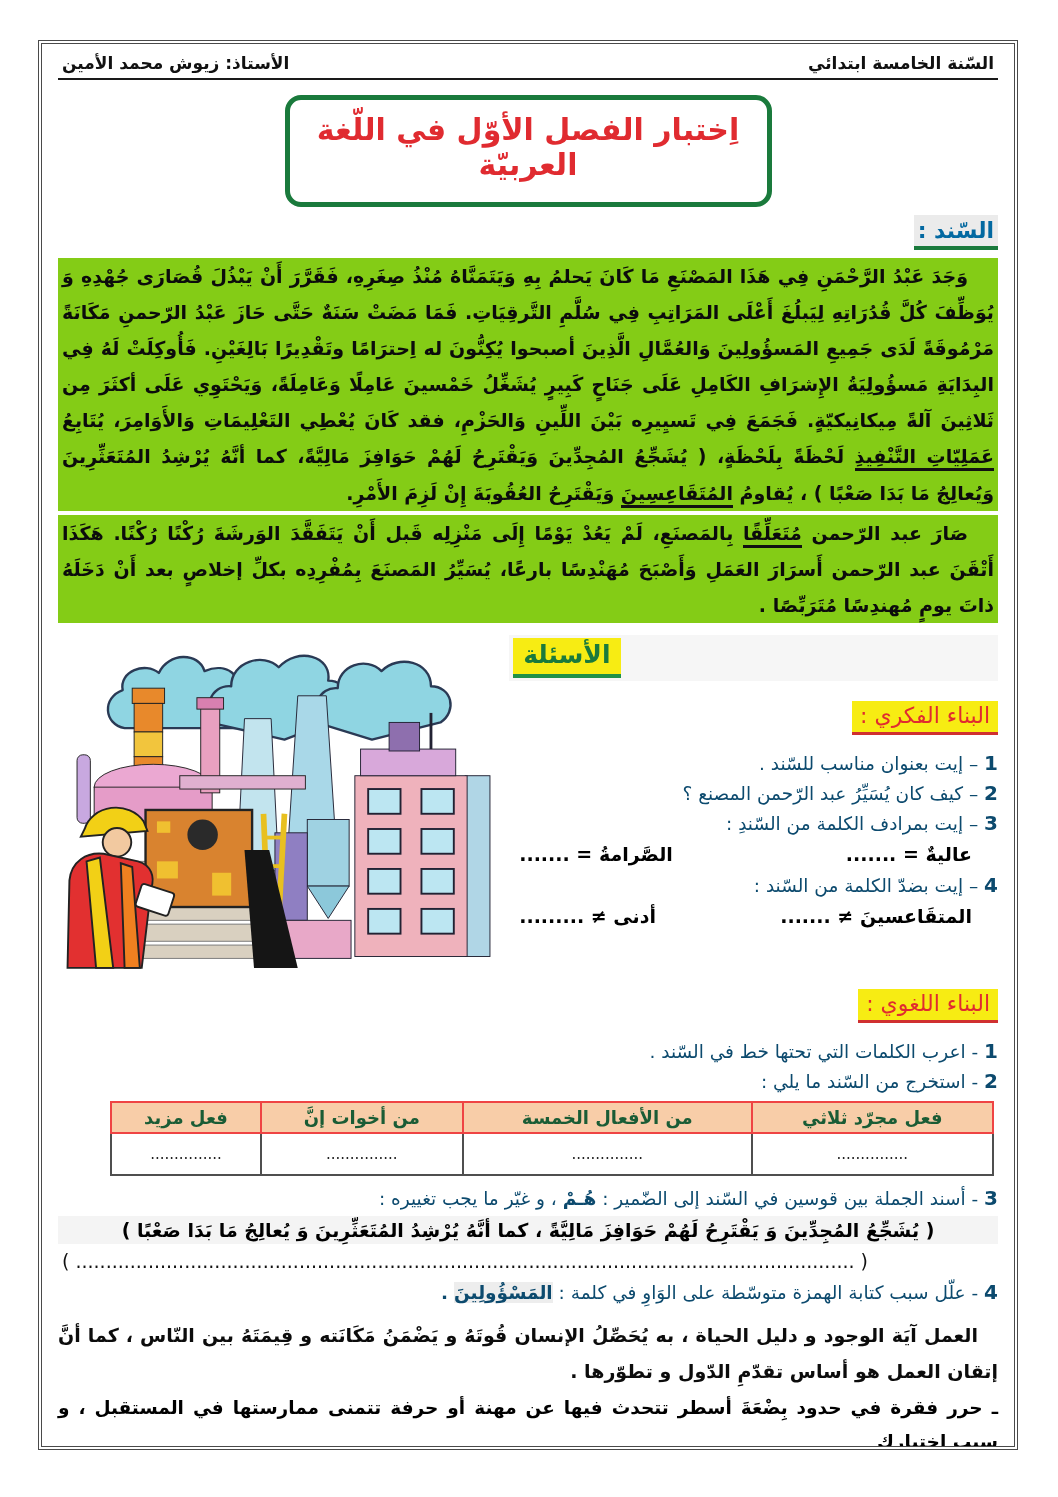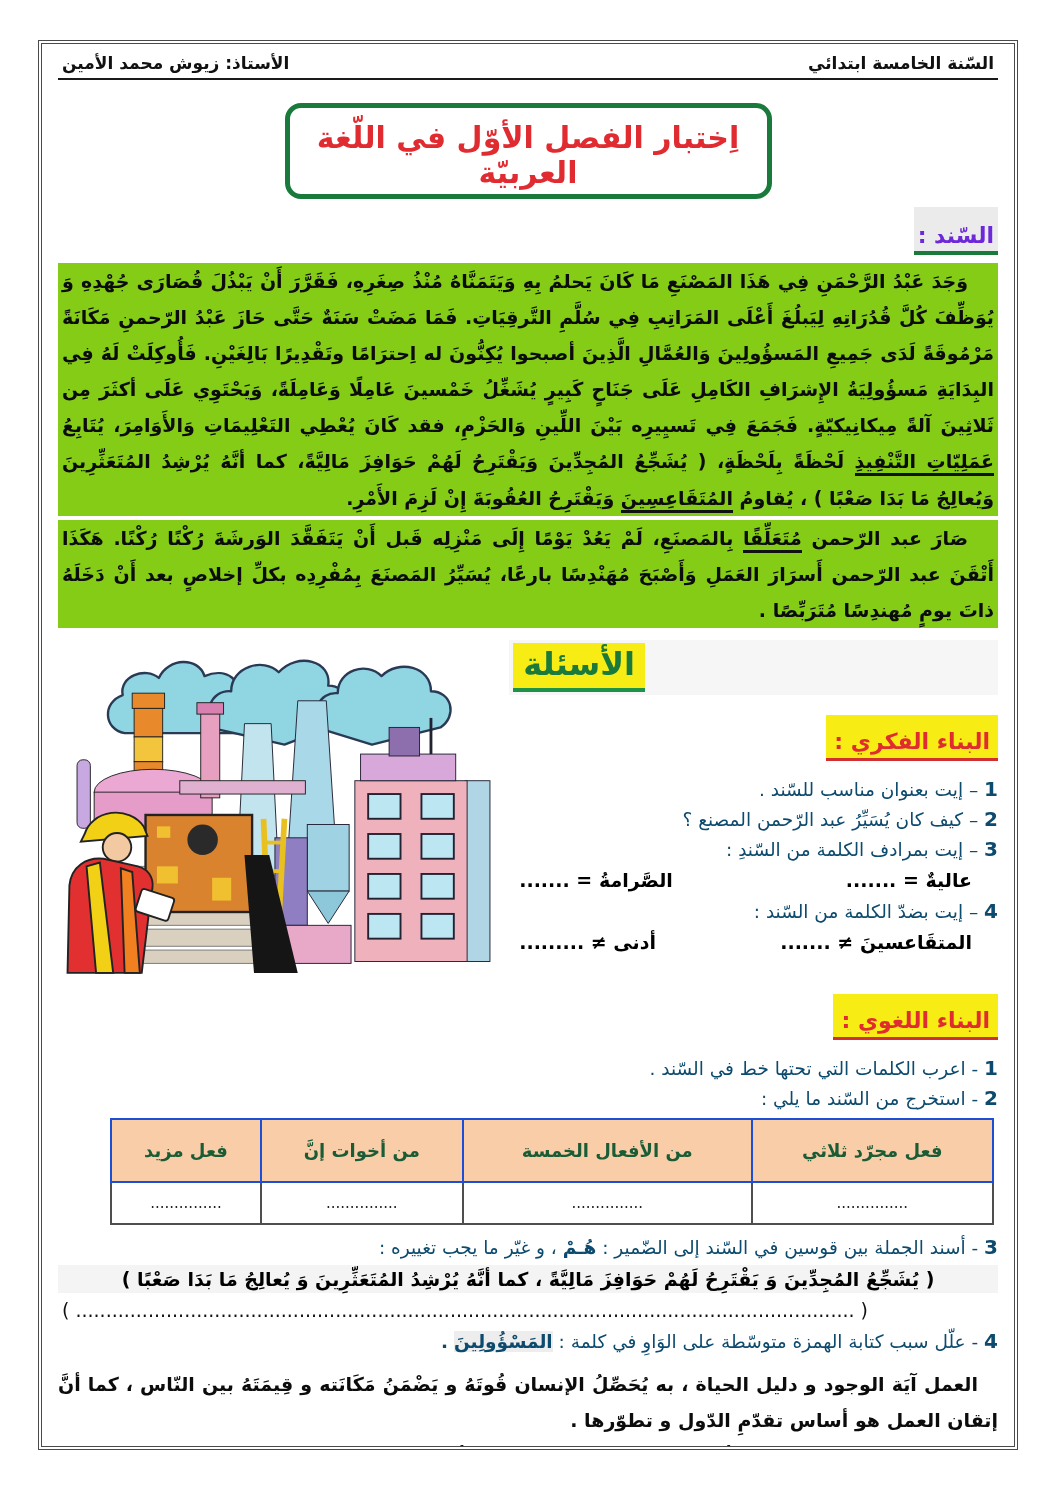--- a/index.html
+++ b/index.html
@@ -12,59 +12,59 @@
     position:absolute; top:40px; right:40px; width:980px; height:1410px;
     border:4px double #4a4a4a; background:#fff; padding:0 16px 6px;
     overflow:hidden;
   }
   .hdr {
     display:flex; justify-content:space-between; align-items:flex-end;
     font-weight:bold; font-size:17px; color:#111;
     padding:9px 4px 5px; border-bottom:2px solid #1a1a1a;
   }
   .title-box {
-    width:487px; margin:23px auto 8px; border:5px solid #1a7a3c;
-    border-radius:16px; text-align:center; padding:12px 8px 4px; background:#fff;
+    width:487px; margin:15px auto 8px; border:5px solid #1a7a3c;
+    border-radius:16px; text-align:center; padding:12px 8px 20px; background:#fff;
   }
   .title-box span { color:#e02b30; font-weight:bold; font-size:30px; letter-spacing:0; }
   .sanad-head {
-    display:inline-block; background:#ebebeb; color:#6d28d9; font-weight:bold;
-    font-size:22px; border-bottom:4px solid #1a7a3c; padding:16px 4px 3px; margin:0 0 6px;
+    display:inline-block; background:#ebebeb; color:#0369a1; font-weight:bold;
+    font-size:22px; border-bottom:4px solid #1a7a3c; padding:3px 4px 3px; margin:0 0 6px;
   }
   .sanad {
     font-size:19px; font-weight:bold; color:#0c0c0c; line-height:1.9;
     text-align:justify; margin:2px 0 4px; background:#84cc16; padding:0 4px;
   }
   .sanad.first { text-indent:26px; }
   .u { border-bottom:3px solid #111; padding-bottom:1px; }
   .mid { display:flex; margin-top:4px; }
   .qcol { width:52%; padding-top:8px; }
   .imgcol { width:48%; padding:6px 4px 0 0; }
   .asila-strip { background:#f6f6f6; text-align:left; padding:3px 4px; margin-bottom:16px; }
   .asila {
     display:inline-block; background:#f7ec13; color:#1a7a3c; font-weight:bold;
-    font-size:32px; border-bottom:4px solid #1f9148; padding:2px 10px 5px;
+    font-size:25px; border-bottom:4px solid #1f9148; padding:2px 10px 5px;
   }
   .sec-head {
-    display:inline-block; background:#f7ec13; color:#e02b30; font-weight:bold;
-    font-size:22px; border-bottom:3px solid #d03030; padding:14px 8px 4px; margin:4px 0 10px;
+    display:inline-block; background:#f7ec13; color:#e02b30; font-weight:normal;
+    font-size:22px; border-bottom:3px solid #d03030; padding:2px 8px 4px; margin:4px 0 10px;
   }
   .qline { font-size:18.5px; color:#0c4a6e; margin:6px 0; }
   .qnum { font-weight:bold; font-size:20px; font-family:"DejaVu Sans", sans-serif; }
   .pair {
     display:flex; justify-content:space-between; font-weight:bold; font-size:19px;
     padding:2px 26px 2px 10px; margin:2px 0;
   }
   .lughawi { margin-top:10px; }
   table.extract {
     width:94%; border-collapse:collapse; margin:8px auto 10px 52px; direction:rtl;
   }
   table.extract th {
     background:#f8cda8; color:#1a5c35; font-weight:bold; font-size:18px;
-    border:2px solid #1d4ed8; padding:20px 4px; text-align:center;
+    border:2px solid #ef4444; padding:4px 4px; text-align:center;
   }
   table.extract td {
     border:2px solid #4f4f4f; padding:11px 4px; text-align:center; font-size:15px; color:#222;
   }
   .q3sent {
     background:#f4f4f4; font-weight:bold; font-size:19px; margin:4px 0 6px;
     padding:3px 8px; text-align:center;
   }
   .q3ans { font-size:19px; margin:6px 130px 8px 0; color:#111; }
   .hl { background:#ededed; font-weight:bold; }

